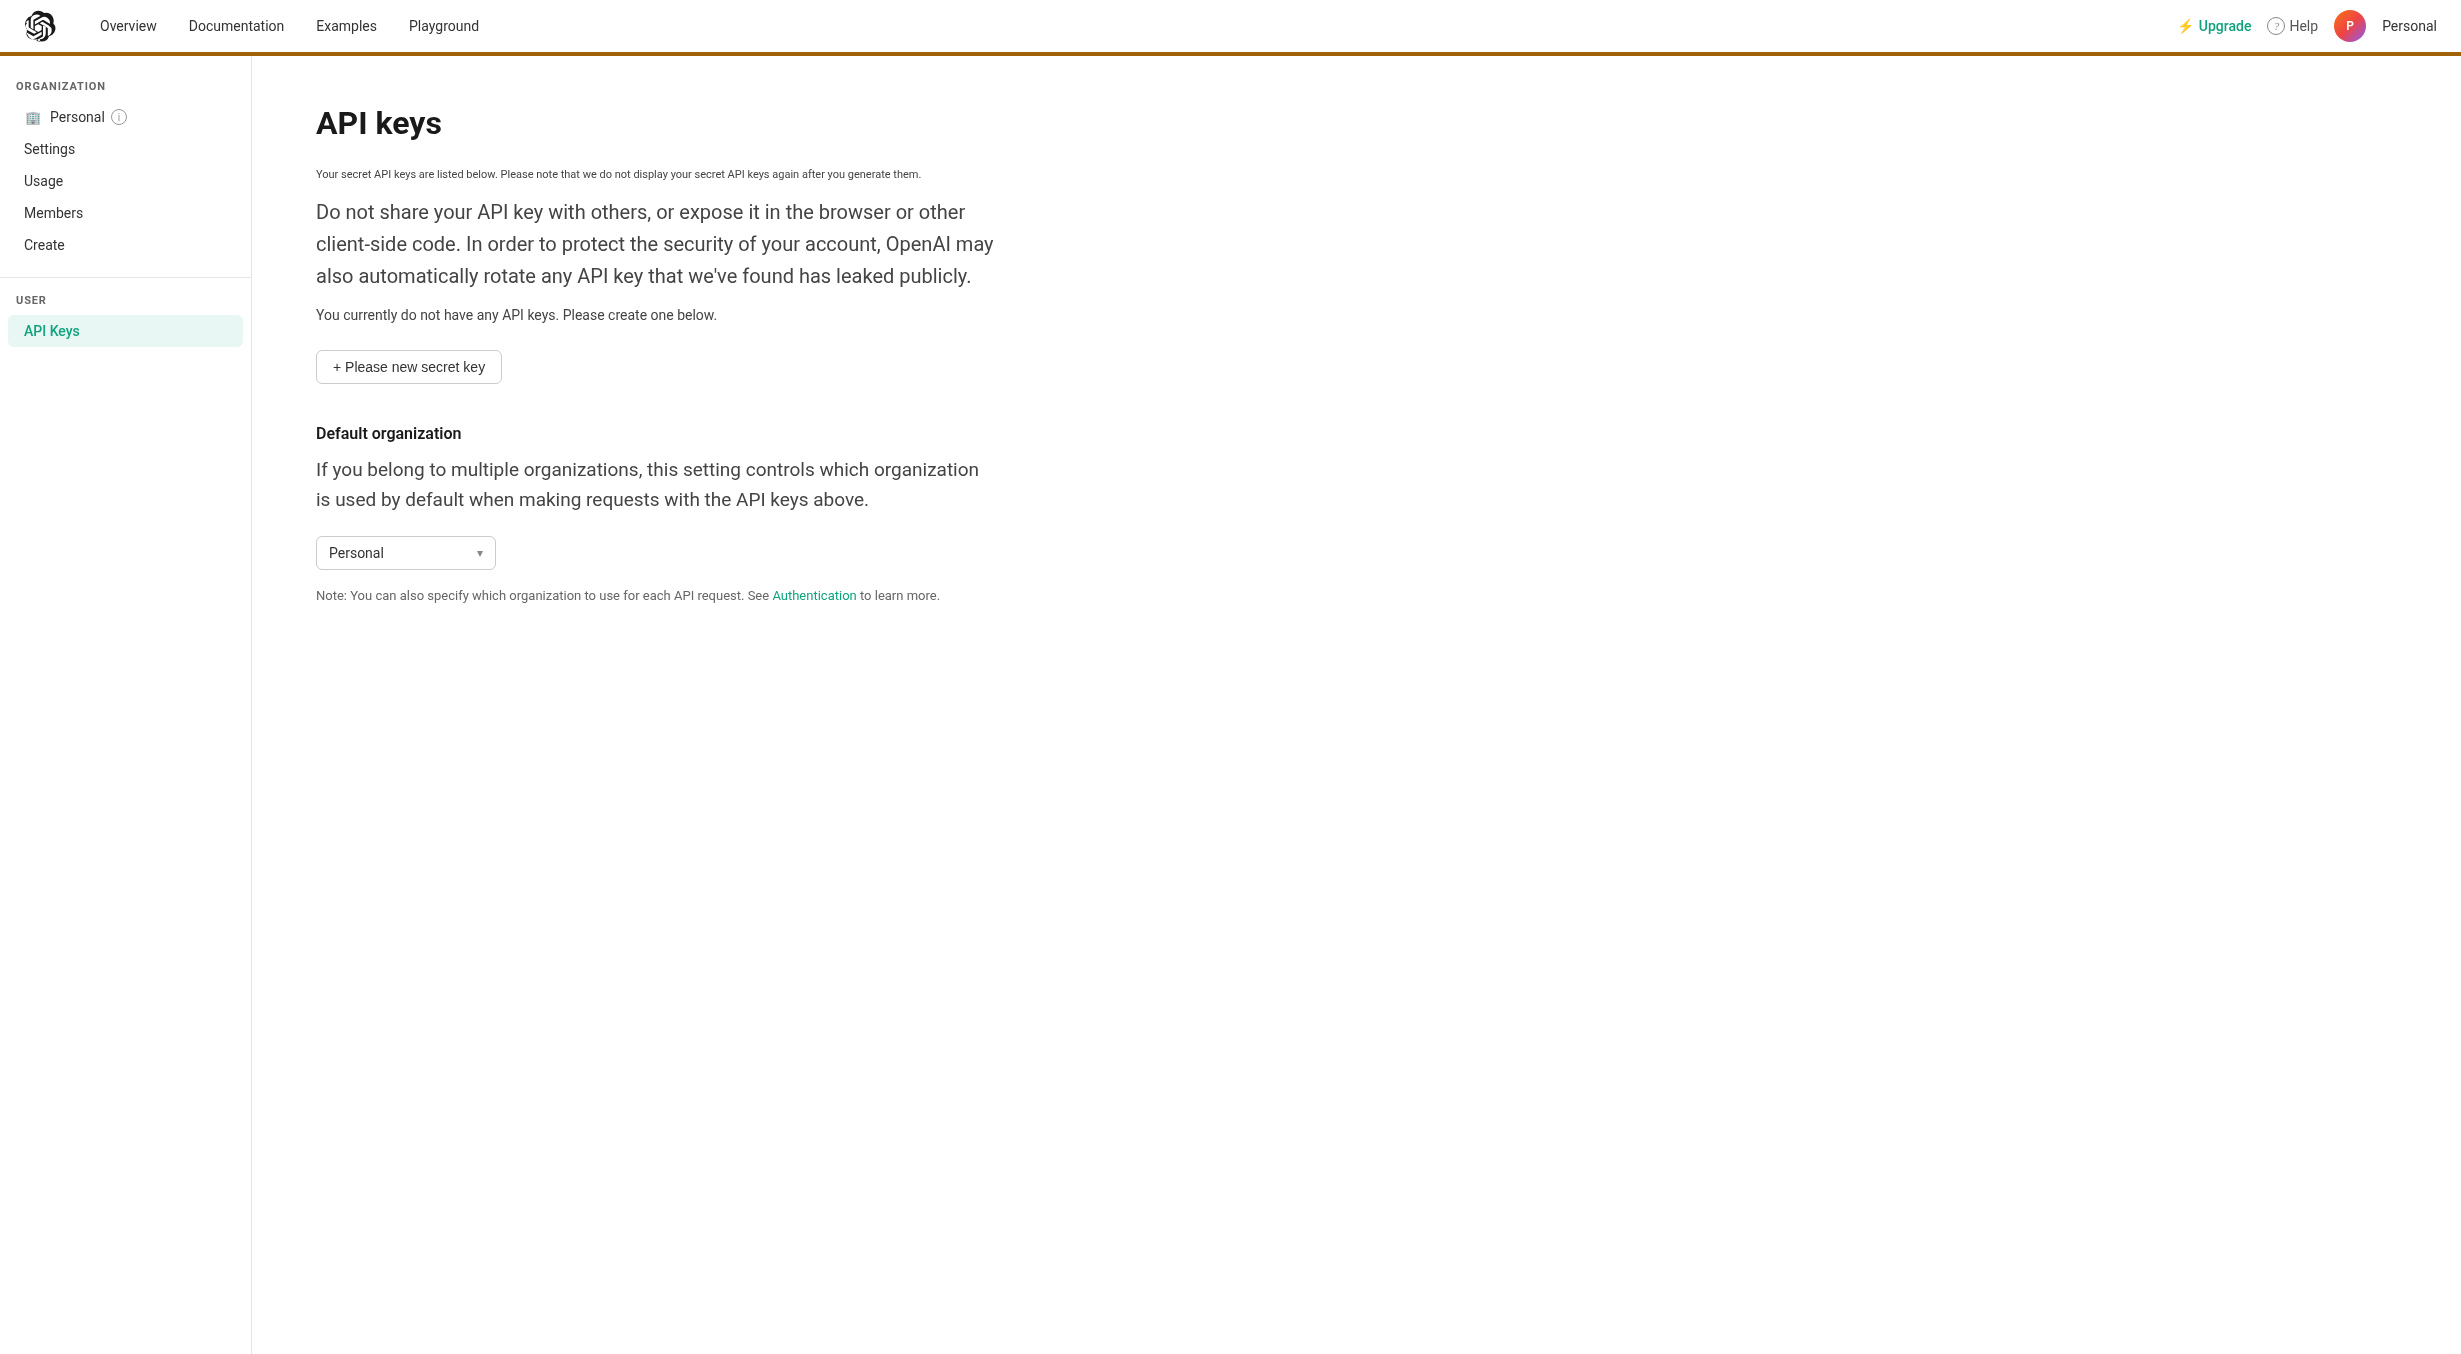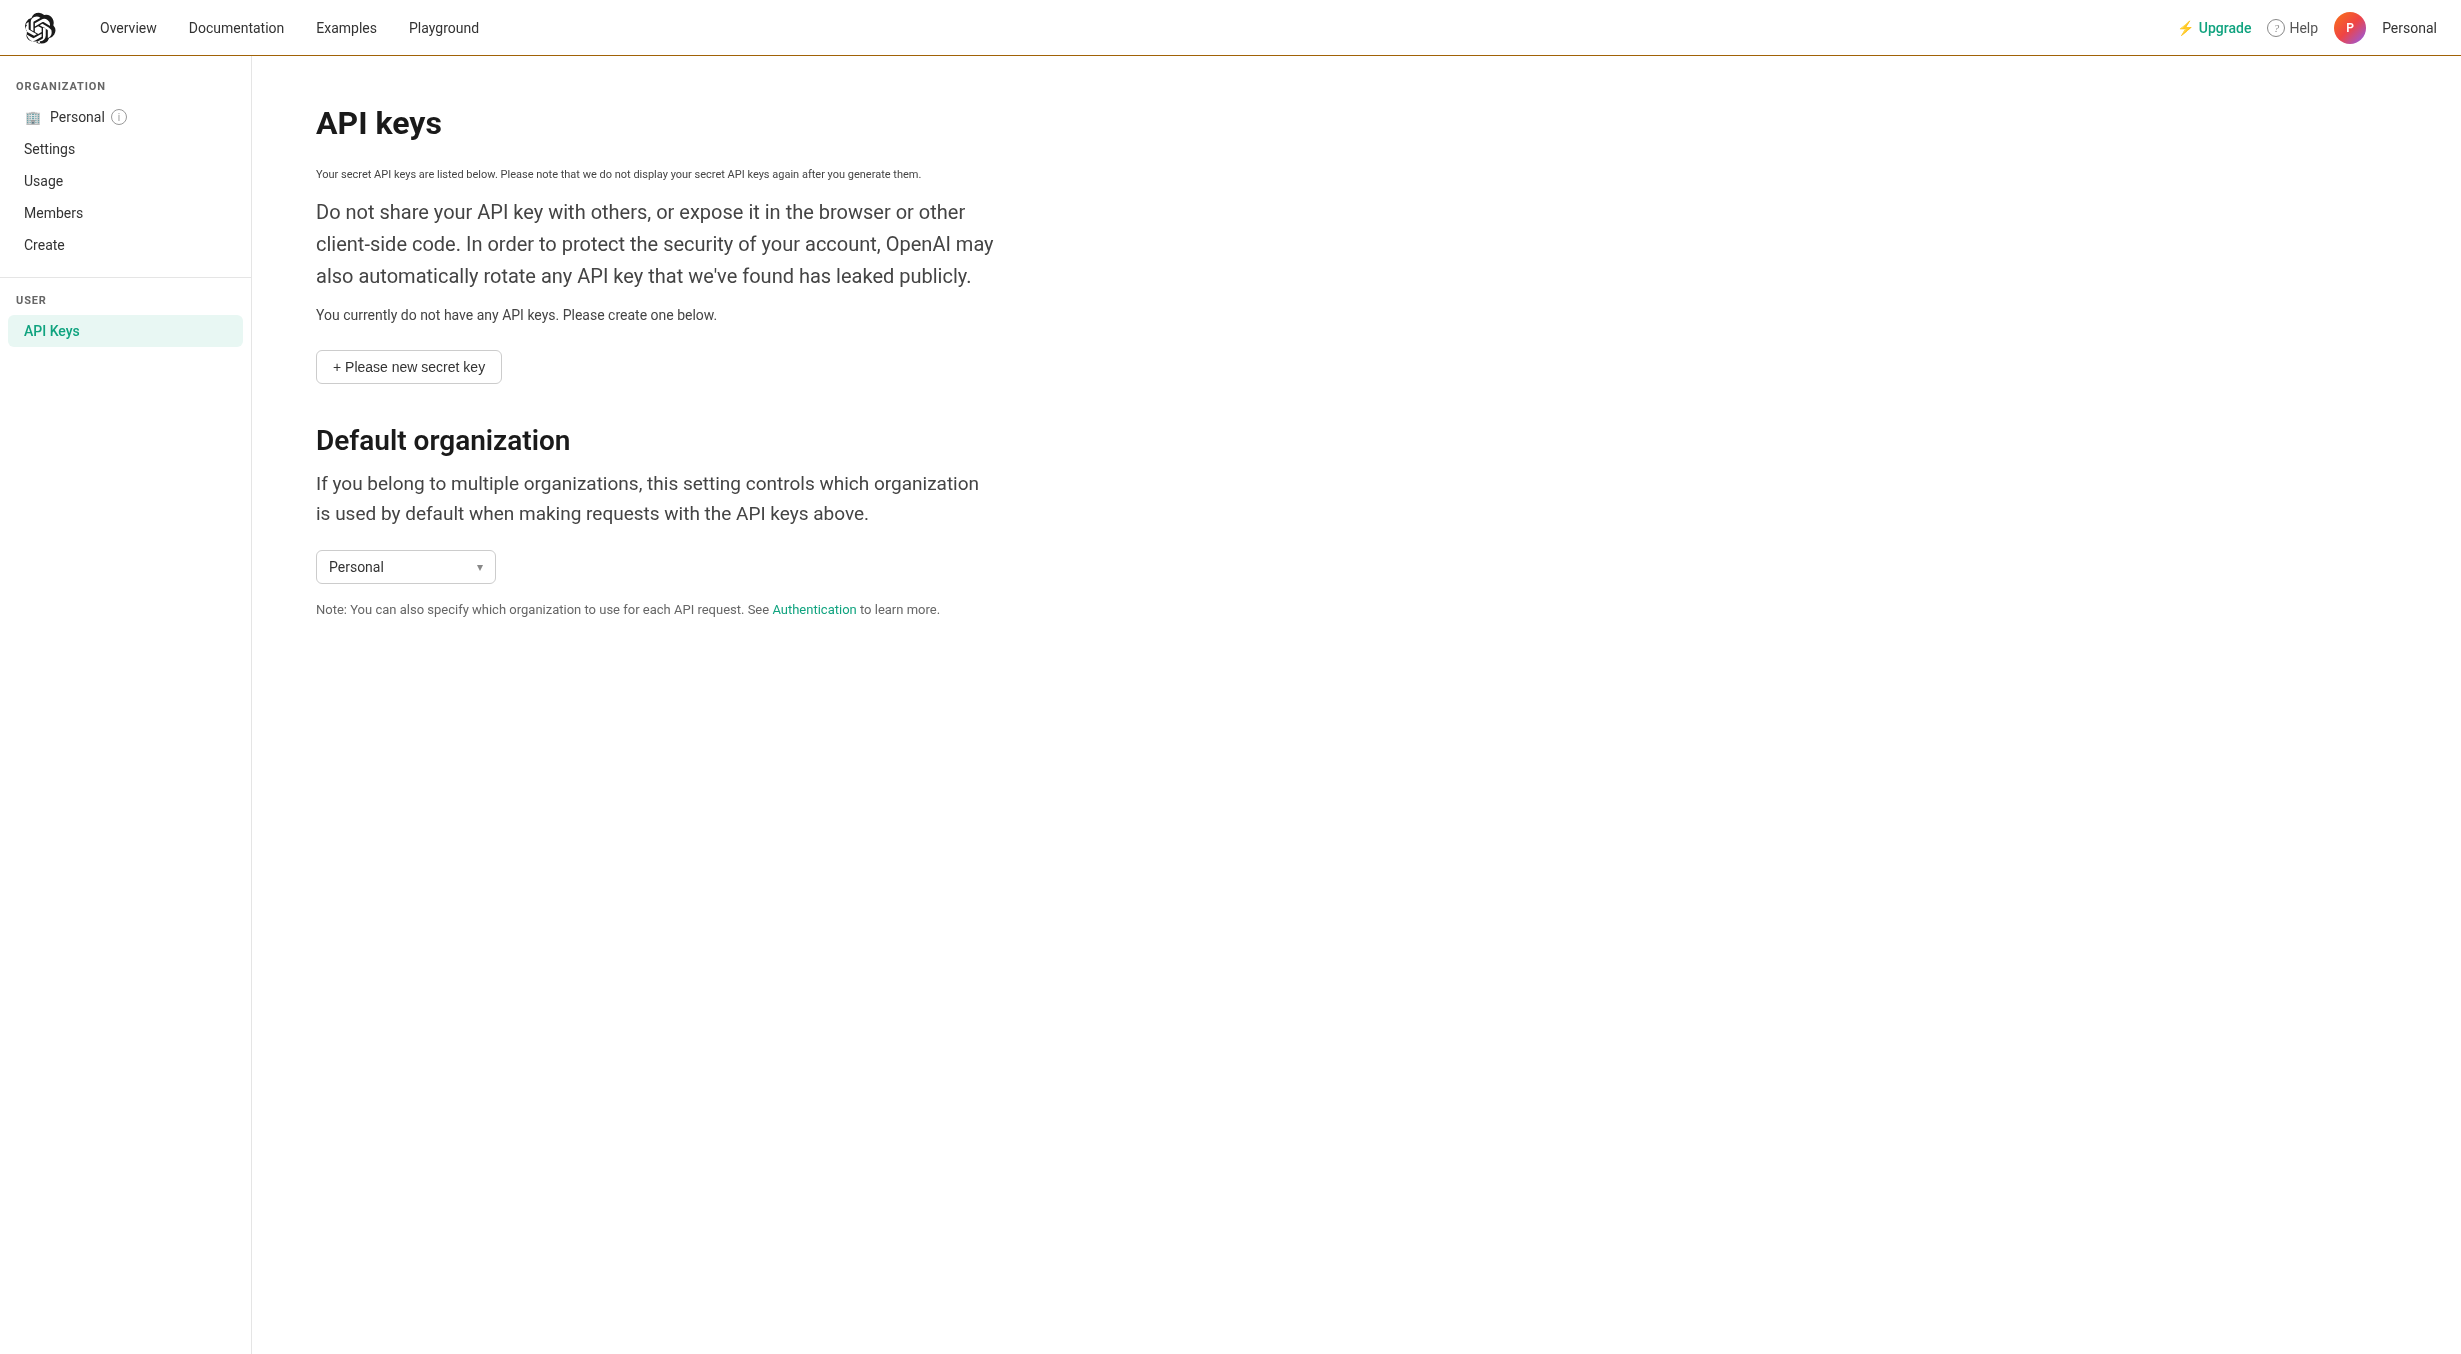--- a/index.html
+++ b/index.html
@@ -15,21 +15,21 @@
       background: #fff;
       height: 100vh;
       overflow: hidden;
     }
 
     
     .topnav {
       display: flex;
       align-items: center;
       height: 56px;
-      border-bottom: 1px solid #a16207;
+      border-bottom: 4px solid #a16207;
       padding: 0 24px;
       gap: 32px;
       position: fixed;
       top: 0;
       left: 0;
       right: 0;
       background: #fff;
       z-index: 100;
     }
 
@@ -220,21 +220,21 @@
       border: 1px solid #ccc;
       border-radius: 6px;
       background: #fff;
       font-size: 14px;
       color: #333;
       cursor: pointer;
       margin-bottom: 40px;
     }
 
     .section-title {
-      font-size: 28px;
+      font-size: 16px;
       font-weight: 600;
       color: #1a1a1a;
       margin-bottom: 12px;
     }
 
     .section-description {
       color: #444;
       font-size: 19px;
       line-height: 1.6;
       margin-bottom: 20px;

